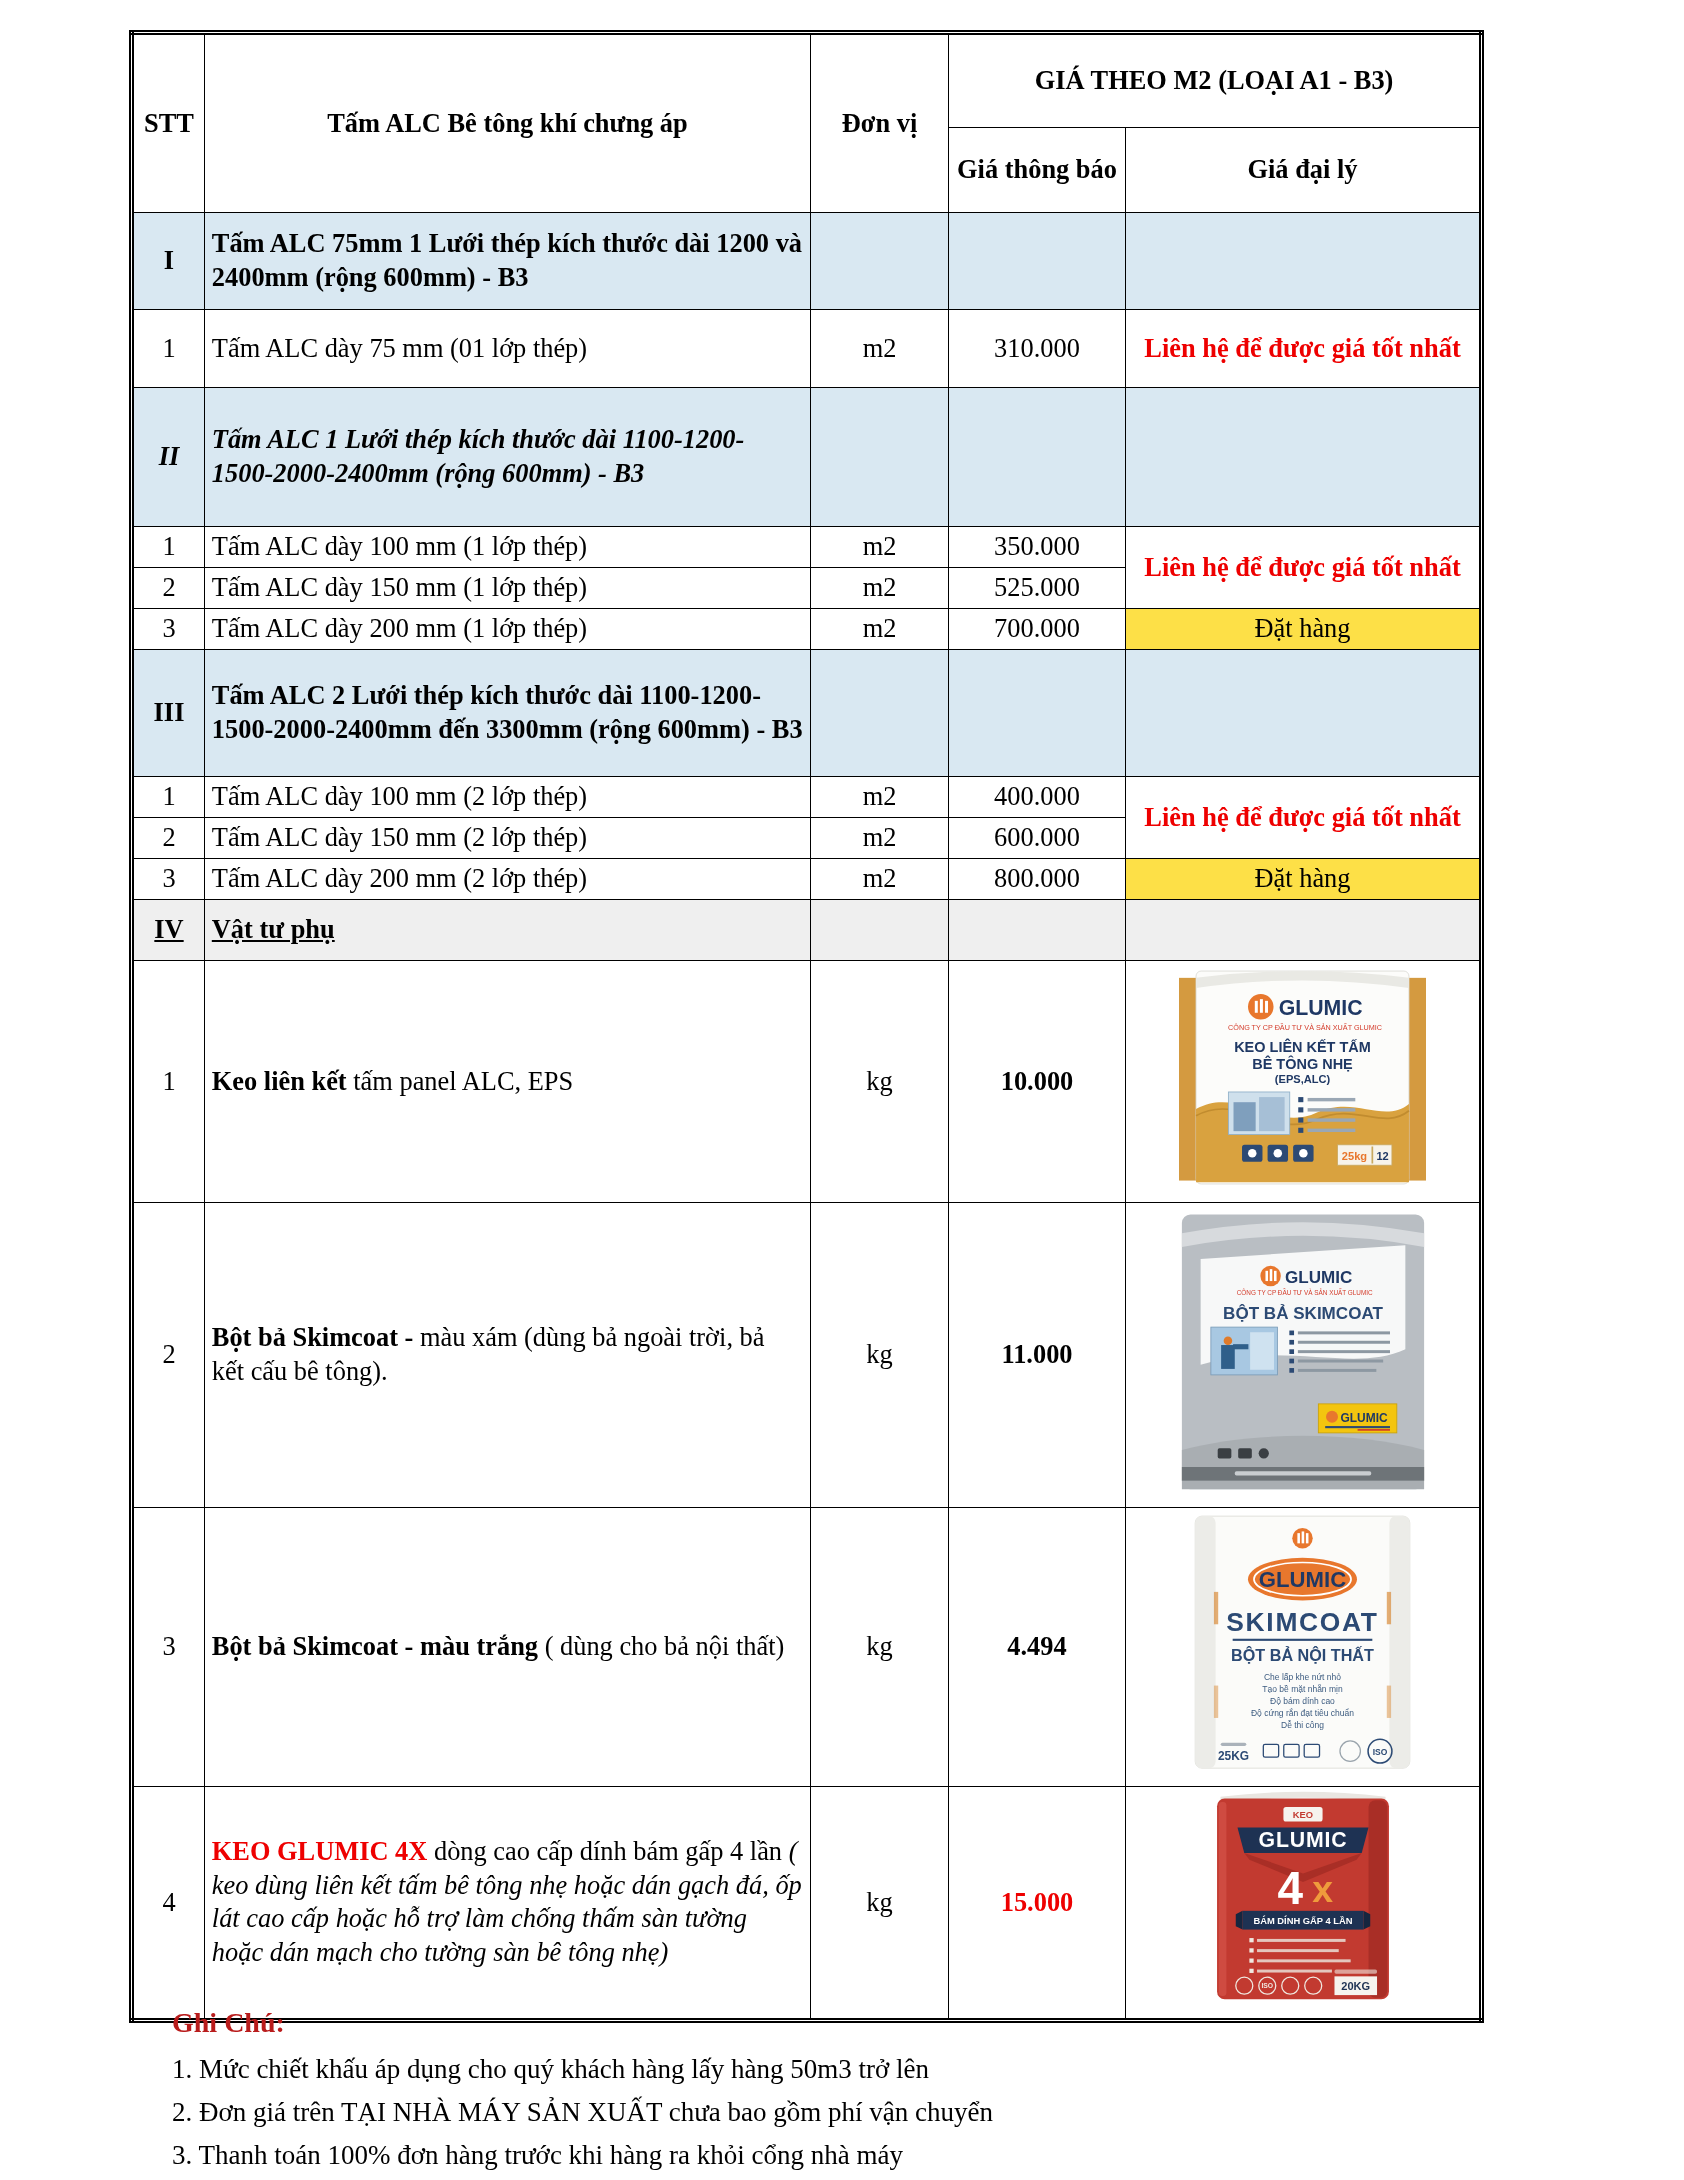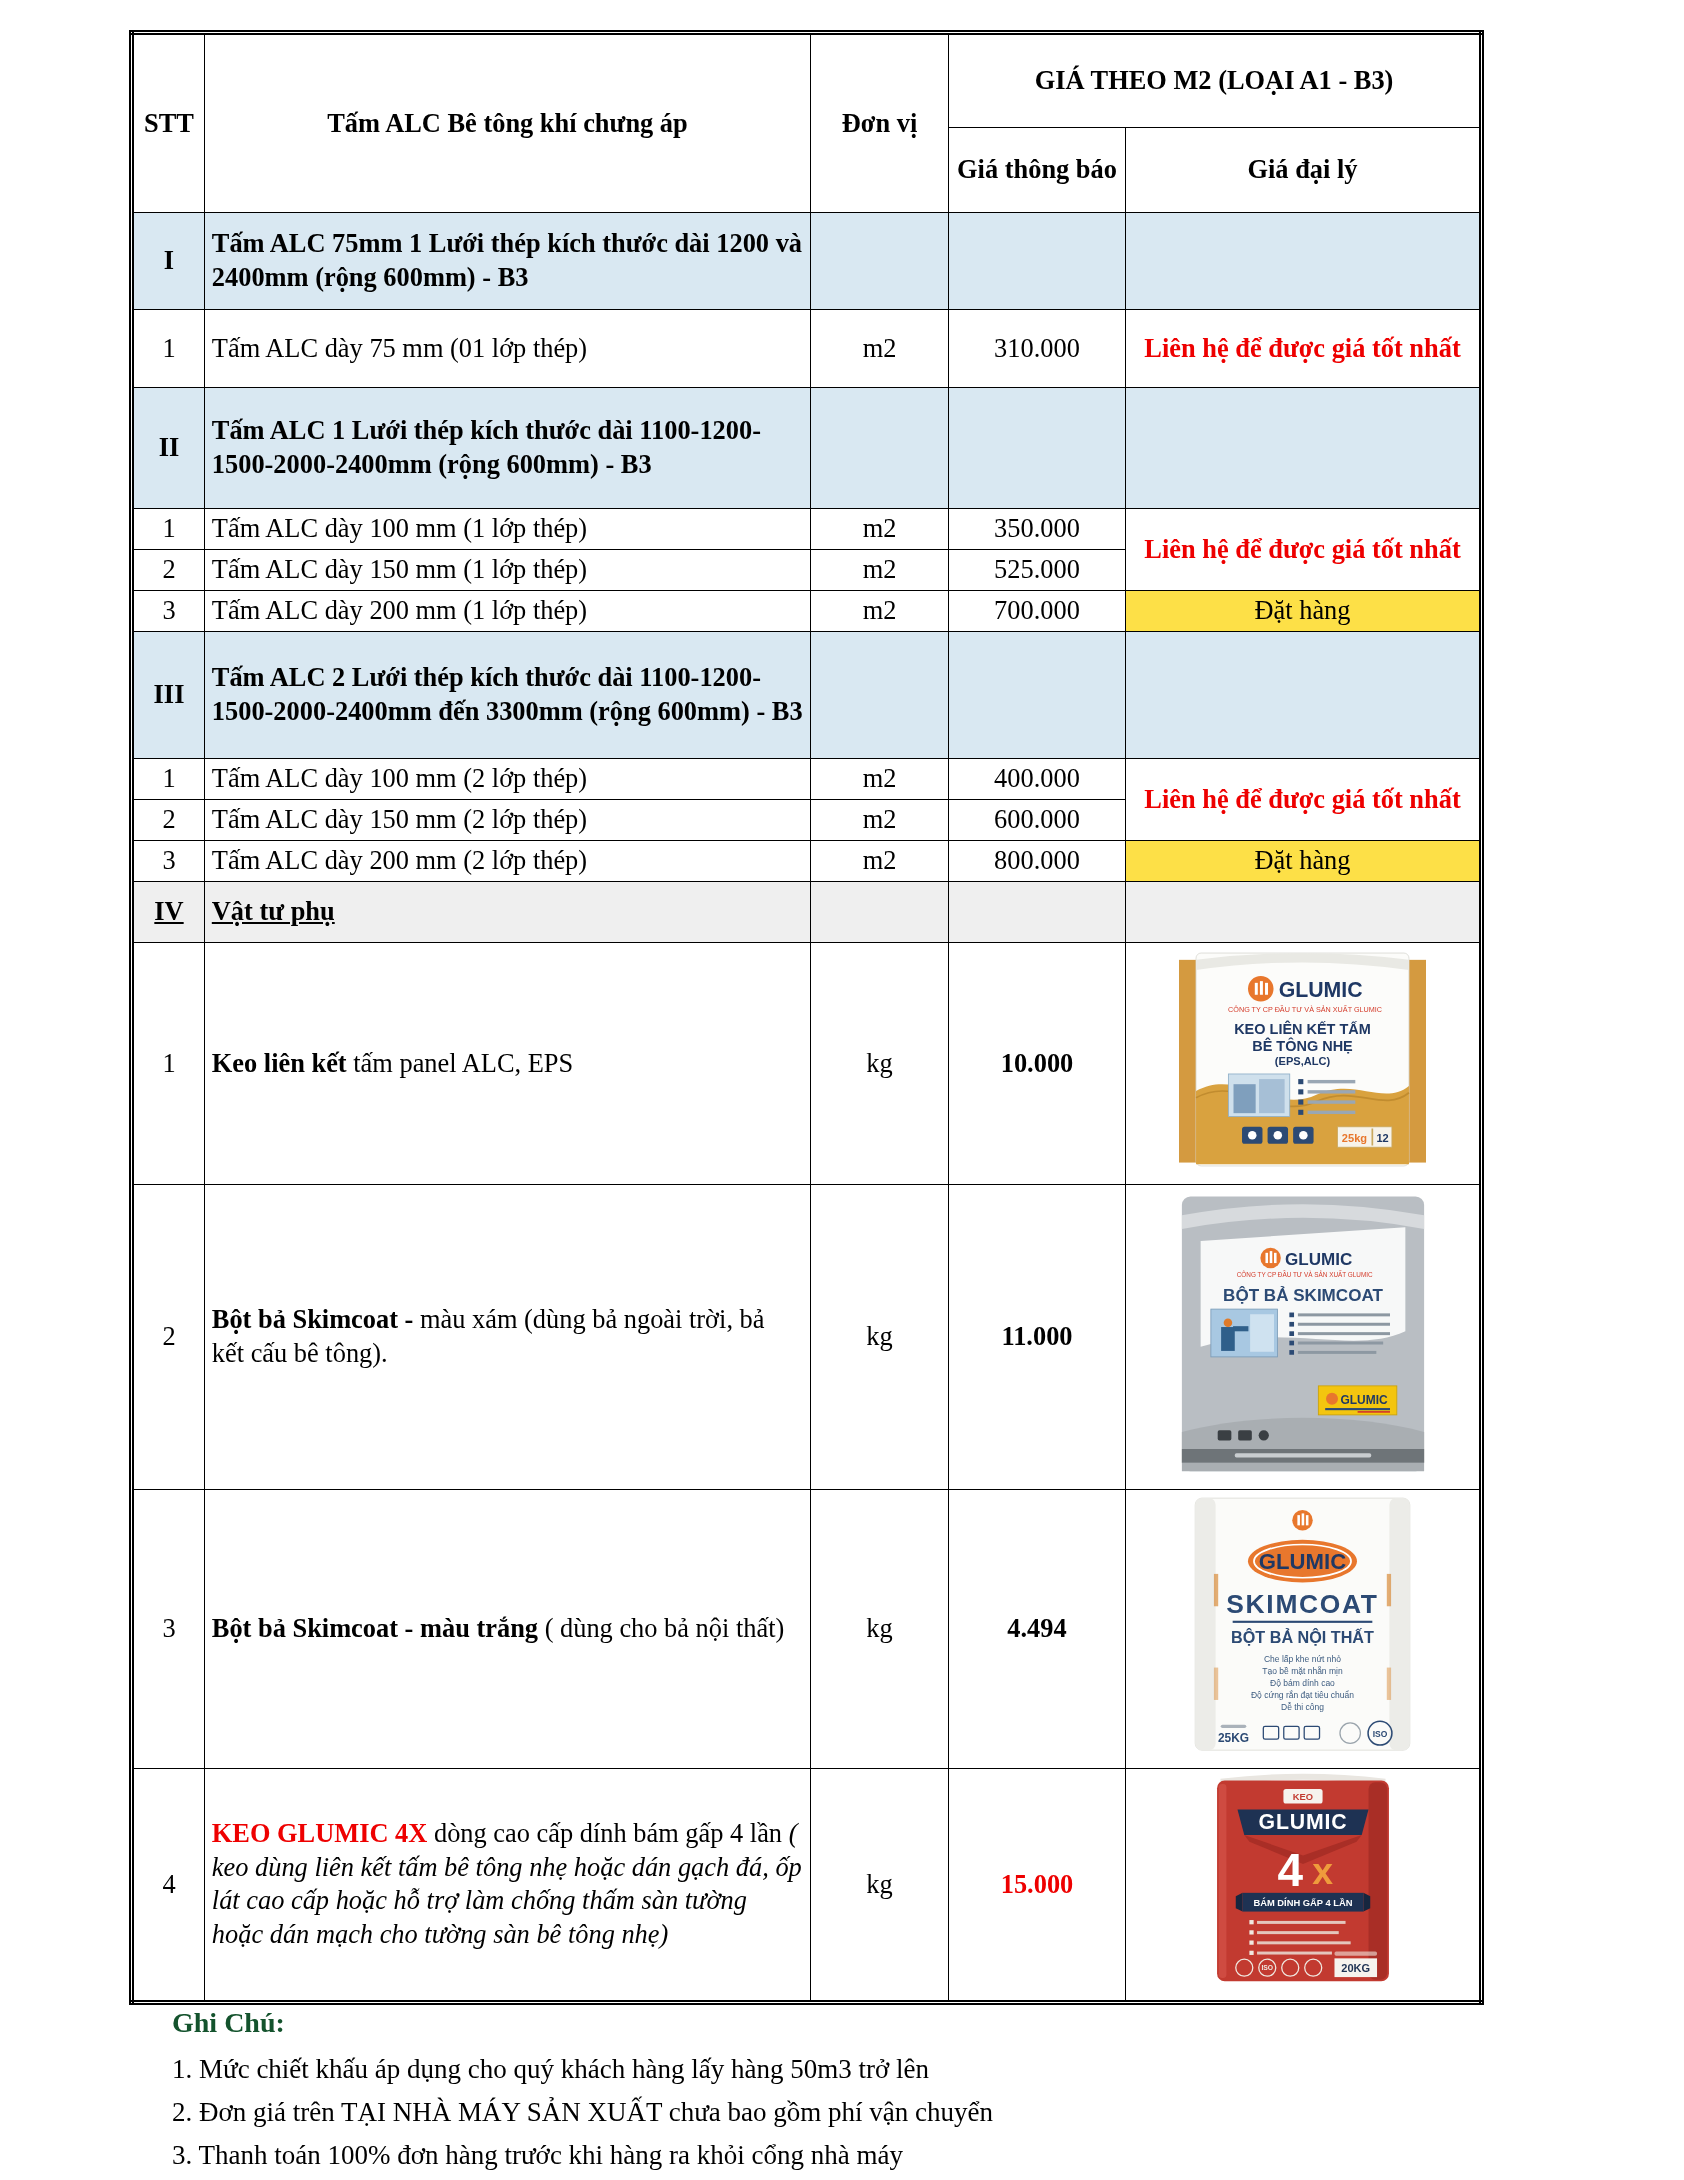--- a/index.html
+++ b/index.html
@@ -12,25 +12,25 @@
   .c{text-align:center;}
   .b{font-weight:bold;}
   .pad{padding-left:10.2px;padding-right:8.5px;}
   .sec-blue td{background:#d9e8f2;}
   .sec-gray td{background:#efefef;}
   .contact{color:#ee0000;font-weight:bold;text-align:center;}
   .yellow{background:#fde047;}
   .red{color:#ee0000;}
   tr.h-hdr1{height:95px;} tr.h-hdr2{height:85px;}
   tr.h-sec1{height:97px;} tr.h-row1{height:78px;}
-  tr.h-sec2{height:121px;} tr.h-small{height:41px;}
+  tr.h-sec2{height:139px;font-style:italic;} tr.h-small{height:41px;}
   tr.h-sec3{height:127px;} tr.h-sec4{height:61px;text-decoration:underline;}
   tr.h-p1{height:239px;} tr.h-p2{height:300px;} tr.h-p3{height:274px;} tr.h-p4{height:228px;}
   .notes{position:absolute;left:172px;top:2007px;font-size:27px;}
-  .notes .title{color:#14532d;font-weight:bold;font-size:28px;margin-bottom:15.3px;}
+  .notes .title{color:#b91c1c;font-weight:bold;font-size:28px;margin-bottom:15.3px;}
   .notes .item{margin-bottom:12px;}
   .bag text{font-family:"Liberation Sans",sans-serif;}
   td.imgcell{text-align:center;vertical-align:middle;}
 </style>
 </head>
 <body>
 
 <div class="page">
 
 <table class="price">

